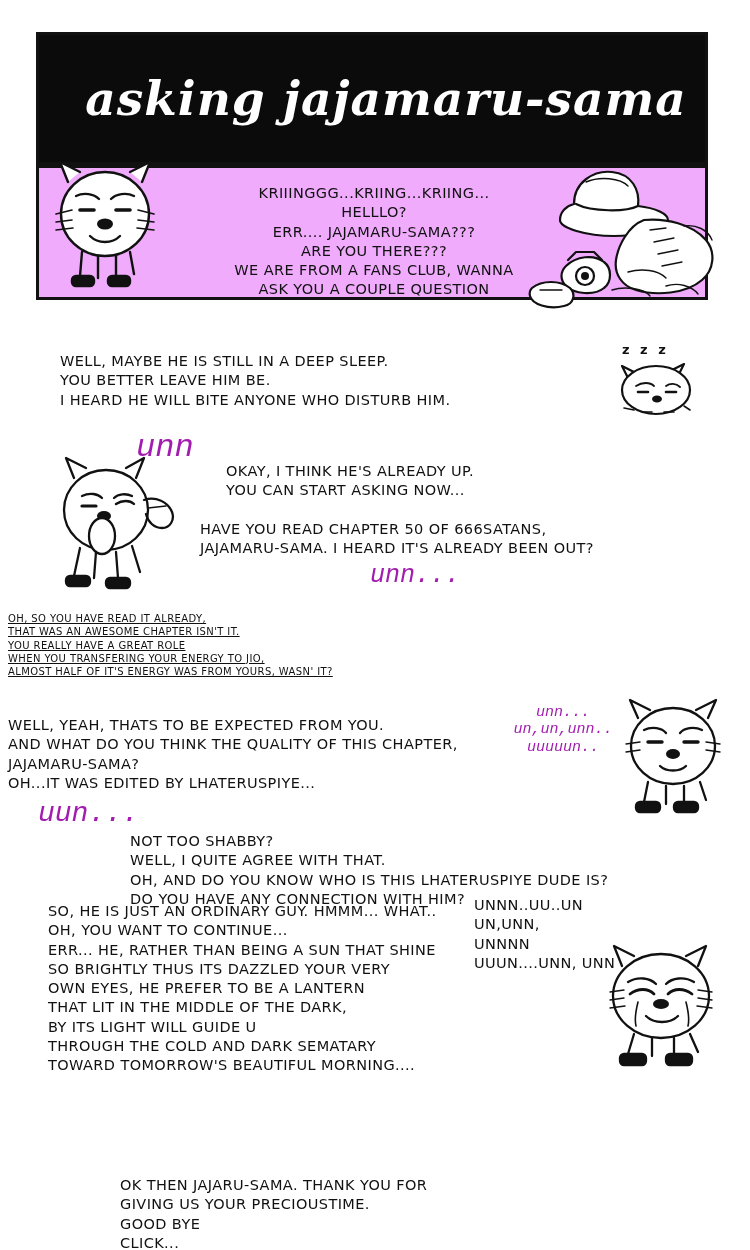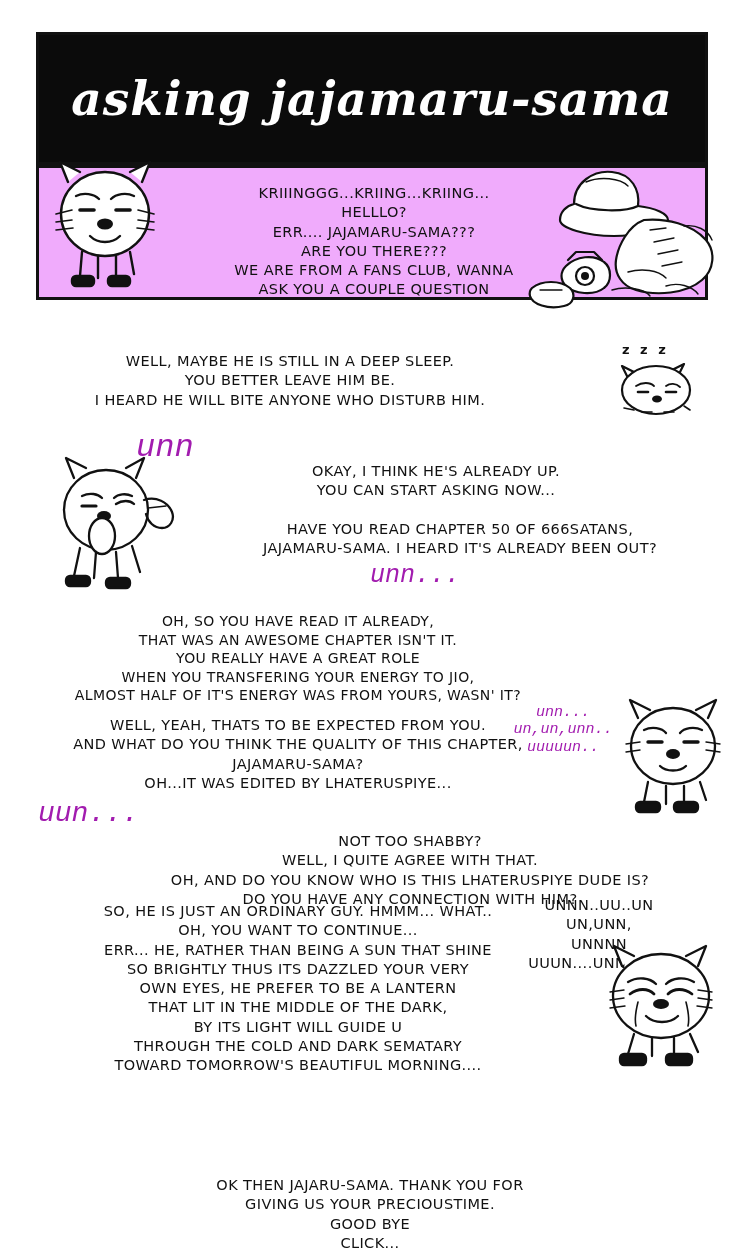--- a/index.html
+++ b/index.html
@@ -24,21 +24,21 @@
     left: 36px;
     top: 32px;
     width: 672px;
     height: 133px;
     background: #0b0b0b;
     border: 3px solid #111;
     box-sizing: border-box;
   }
   .title-text {
     position: absolute;
-    left: 0;
+    left: 14px;
     top: 0;
     width: 100%;
     height: 100%;
     display: flex;
     align-items: center;
     justify-content: center;
     color: #ffffff;
     font-family: "DejaVu Serif", serif;
     font-style: italic;
     font-weight: bold;
@@ -77,21 +77,21 @@
   
   .ctext {
     position: absolute;
     font-family: "DejaVu Sans", sans-serif;
     color: #111;
     text-transform: uppercase;
     letter-spacing: 0.4px;
     line-height: 1.33;
     white-space: pre-line;
   }
-  .c-center { text-align: center; }
+  .c-center { text-align: left; }
 
   
   .grunt {
     position: absolute;
     font-family: Liberation Mono, monospace;
     font-style: italic;
     color: #a21caf;
     white-space: pre-line;
     line-height: 1.15;
   }
@@ -215,21 +215,21 @@
   </div>
 
   <div class="ctext c-center" style="left:226px; top:462px; width:420px; font-size:14.5px;">OKAY, I THINK HE'S ALREADY UP.
 YOU CAN START ASKING NOW...</div>
 
   <div class="ctext c-center" style="left:200px; top:520px; width:520px; font-size:14.5px;">HAVE YOU READ CHAPTER 50 OF 666SATANS,
 JAJAMARU-SAMA. I HEARD IT'S ALREADY BEEN OUT?</div>
 
   <div class="grunt" style="left:370px; top:562px; font-size:25px;">unn...</div>
 
-  <div class="ctext c-center" style="left:8px; top:612px; width:580px; font-size:14px;">OH, SO YOU HAVE READ IT ALREADY,
+  <div class="ctext c-center" style="left:8px; top:612px; width:580px; font-size:10px;text-decoration:underline;">OH, SO YOU HAVE READ IT ALREADY,
 THAT WAS AN AWESOME CHAPTER ISN'T IT.
 YOU REALLY HAVE A GREAT ROLE
 WHEN YOU TRANSFERING YOUR ENERGY TO JIO,
 ALMOST HALF OF IT'S ENERGY WAS FROM YOURS, WASN' IT?</div>
 
   <div class="ctext c-center" style="left:8px; top:716px; width:580px; font-size:14.5px;">WELL, YEAH, THATS TO BE EXPECTED FROM YOU.
 AND WHAT DO YOU THINK THE QUALITY OF THIS CHAPTER,
 JAJAMARU-SAMA?
 OH...IT WAS EDITED BY LHATERUSPIYE...</div>
 

